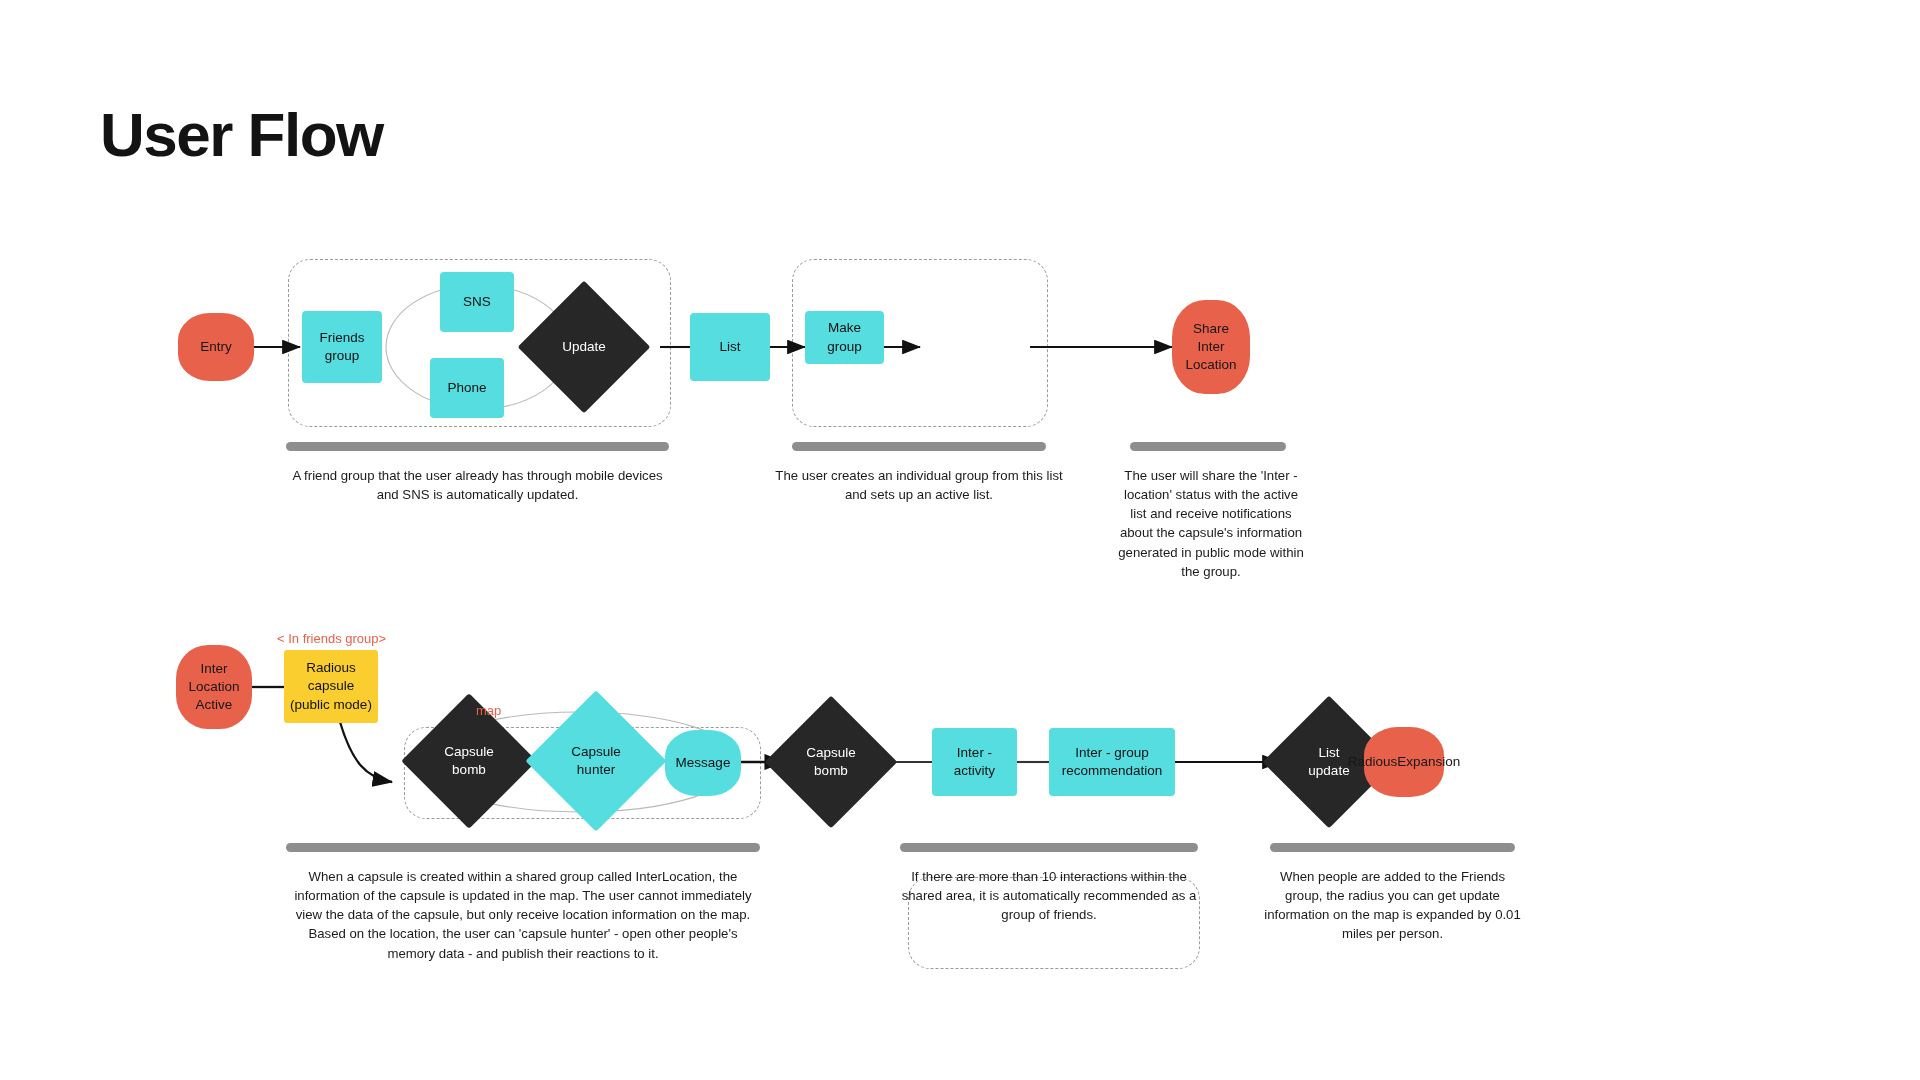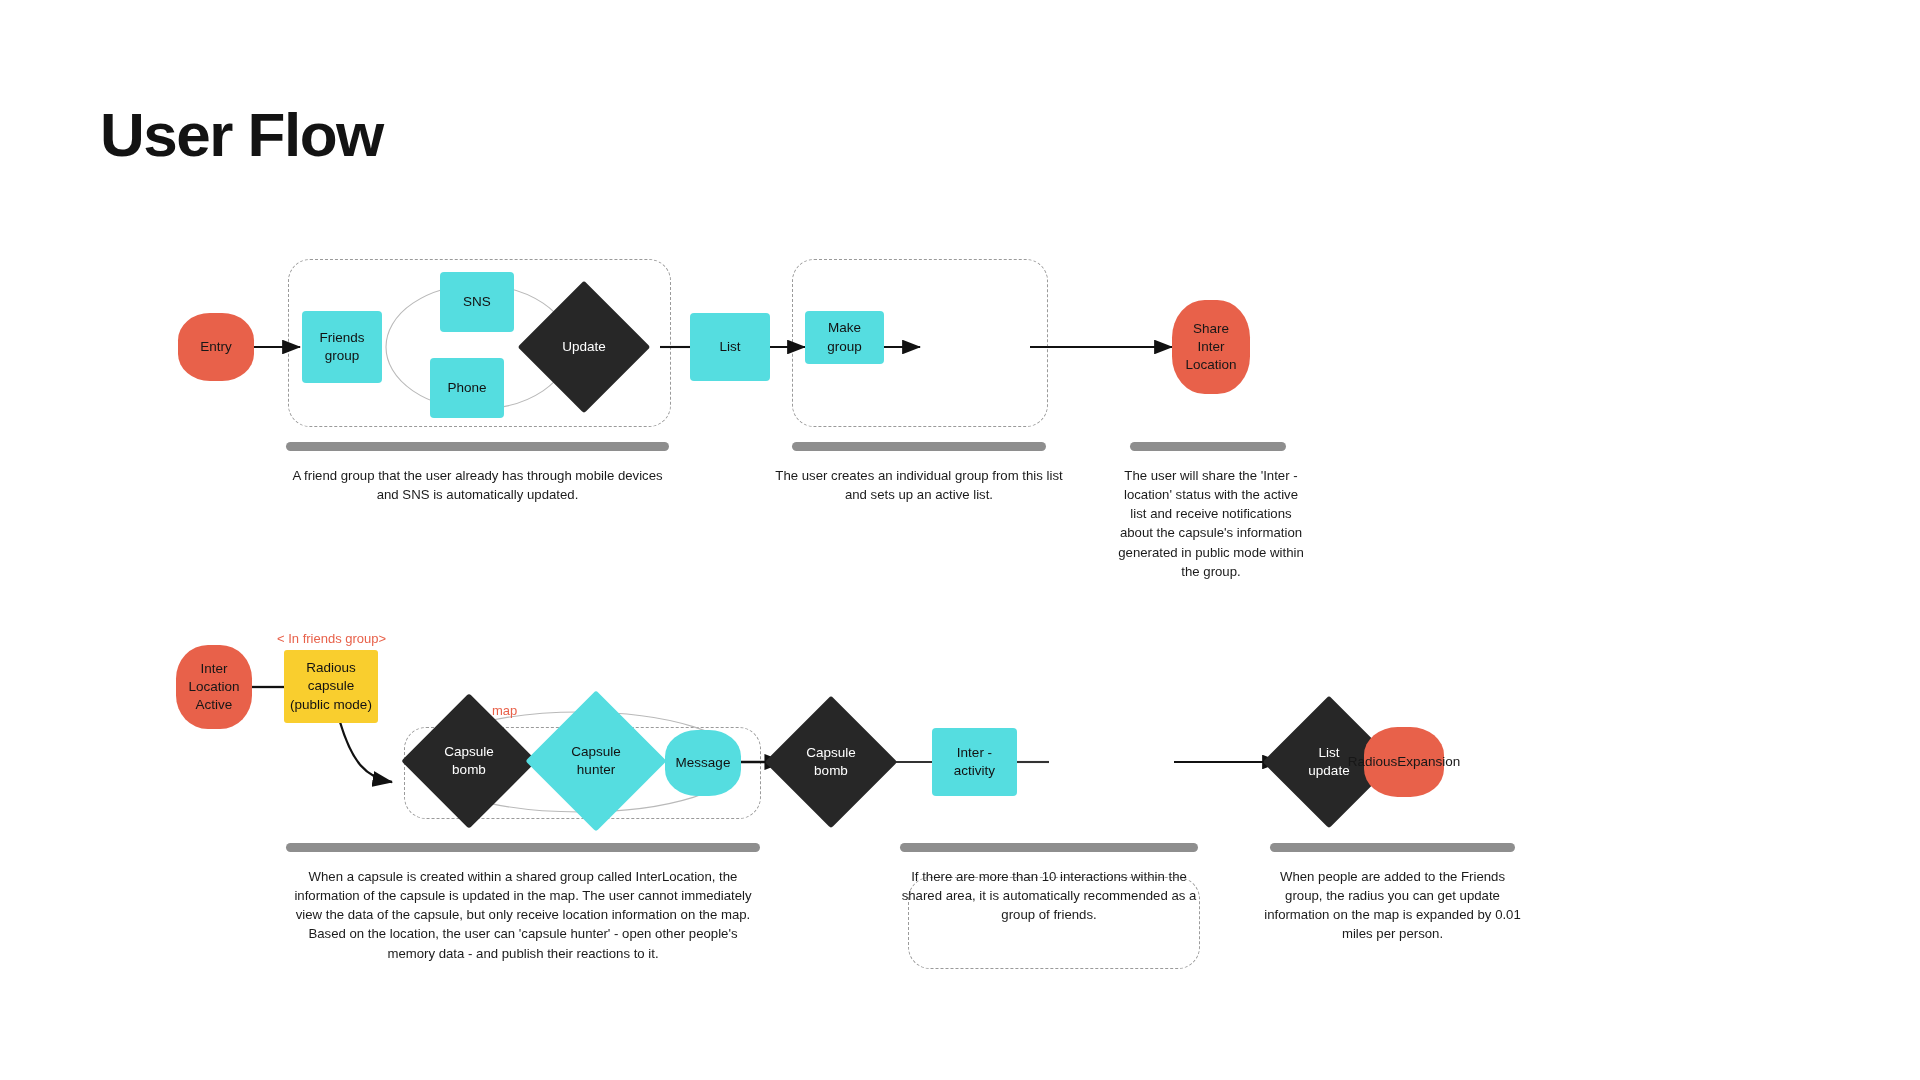--- a/index.html
+++ b/index.html
@@ -243,21 +243,21 @@
   <div class="caption-text" style="left:286px; top:466px; width:383px;">A friend group that the user already has through mobile devices and SNS is automatically updated.</div>
 
   <div class="caption-bar" style="left:792px; top:442px; width:254px;"></div>
   <div class="caption-text" style="left:772px; top:466px; width:294px;">The user creates an individual group from this list  and sets up an active list.</div>
 
   <div class="caption-bar" style="left:1130px; top:442px; width:156px;"></div>
   <div class="caption-text" style="left:1118px; top:466px; width:186px;">The user will share the 'Inter - location' status with the active list and receive notifications about the capsule's information generated in public mode within the group.</div>
 
   <div class="annot" style="left:277px; top:631px;">&lt; In friends group&gt;</div>
 
-  <div class="annot" style="left:492px; top:703px;">map</div>
+  <div class="annot" style="left:476px; top:703px;">map</div>
 
   <div class="node squircle" style="left:176px; top:645px; width:76px; height:84px; flex-direction:column;">
     <span class="lbl">Inter</span>
     <span class="lbl">Location</span>
     <span class="lbl">Active</span>
   </div>
 
   <div class="node rect-yellow" style="left:284px; top:650px; width:94px; height:73px; flex-direction:column;">
     <span class="lbl">Radious</span>
     <span class="lbl">capsule</span>
@@ -290,20 +290,24 @@
       <span>Capsule</span>
       <span>bomb</span>
     </div>
   </div>
 
   <div class="node rect" style="left:932px; top:728px; width:85px; height:68px; flex-direction:column;">
     <span class="lbl">Inter -</span>
     <span class="lbl">activity</span>
   </div>
 
+  <div class="node rect" style="left:1049px; top:728px; width:126px; height:68px; flex-direction:column;">
+    <span class="lbl">Inter - group</span>
+    <span class="lbl">recommendation</span>
+  </div>
 
   <div class="diamond-wrap" style="left:1282px; top:715px; width:94px; height:94px;">
     <div class="diamond-shape"></div>
     <div class="diamond-text" style="flex-direction:column;">
       <span>List</span>
       <span>update</span>
     </div>
   </div>
 
   <div class="node squircle" style="left:1364px; top:727px; width:80px; height:70px; flex-direction:row;">

